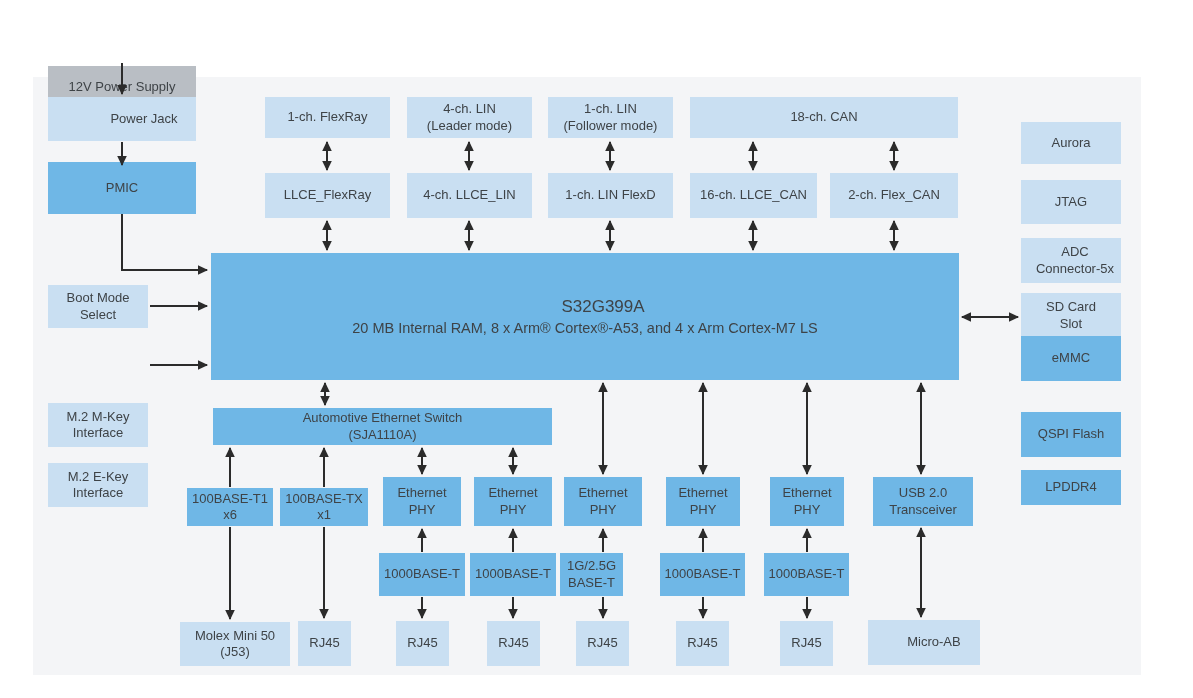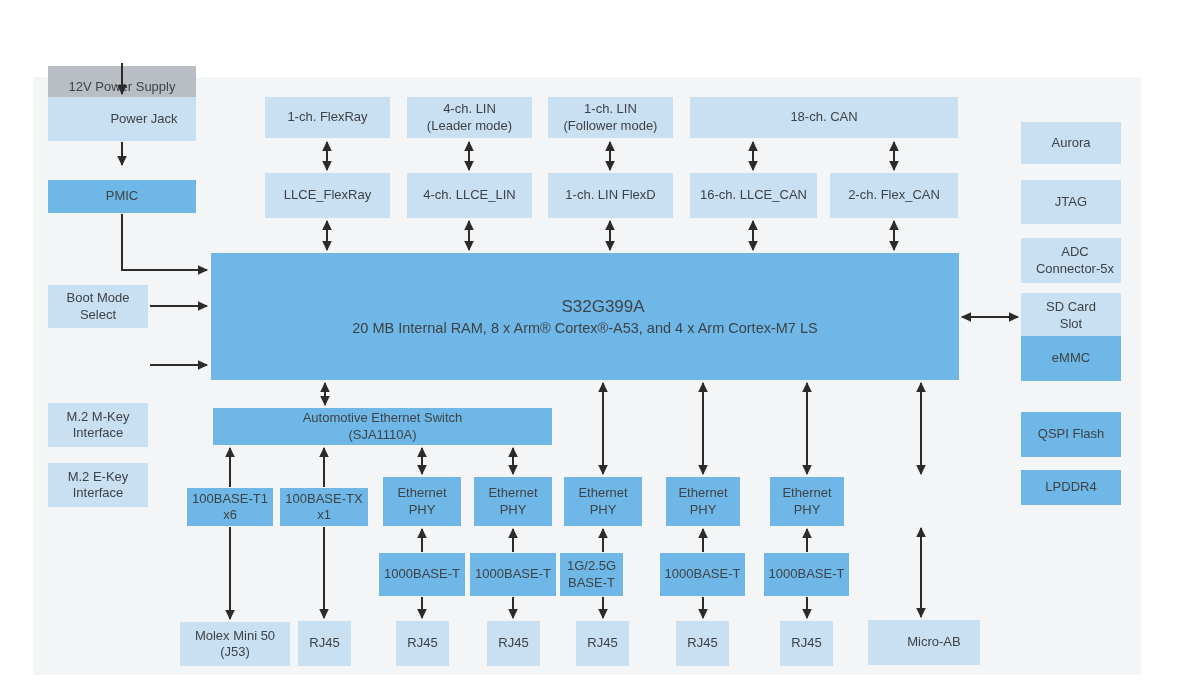--- a/index.html
+++ b/index.html
@@ -42,21 +42,21 @@
   #arrows line,#arrows polyline{stroke:var(--arrow);stroke-width:2;fill:none;}
 </style>
 </head>
 <body>
 
 <div id="stage">
   <div id="panel"></div>
 
   <div class="box grayfill" style="left:48px;top:19px;width:148px;height:43px;">12V Power Supply</div>
   <div class="box light" style="left:48px;top:97px;width:148px;height:44px;padding-left:44px;">Power Jack</div>
-  <div class="box mid" style="left:48px;top:180px;width:148px;height:33px;">PMIC</div>
+  <div class="box mid" style="left:48px;top:162px;width:148px;height:52px;">PMIC</div>
 
   <div class="box light" style="left:48px;top:285px;width:100px;height:43px;">Boot Mode
 Select</div>
   <div class="box light" style="left:48px;top:403px;width:100px;height:44px;">M.2 M-Key
 Interface</div>
   <div class="box light" style="left:48px;top:463px;width:100px;height:44px;">M.2 E-Key
 Interface</div>
 
   <div class="box light" style="left:265px;top:97px;width:125px;height:41px;">1-ch. FlexRay</div>
   <div class="box light" style="left:407px;top:97px;width:125px;height:41px;">4-ch. LIN
@@ -96,20 +96,22 @@
   <div class="box mid" style="left:383px;top:477px;width:78px;height:49px;">Ethernet
 PHY</div>
   <div class="box mid" style="left:474px;top:477px;width:78px;height:49px;">Ethernet
 PHY</div>
   <div class="box mid" style="left:564px;top:477px;width:78px;height:49px;">Ethernet
 PHY</div>
   <div class="box mid" style="left:666px;top:477px;width:74px;height:49px;">Ethernet
 PHY</div>
   <div class="box mid" style="left:770px;top:477px;width:74px;height:49px;">Ethernet
 PHY</div>
+  <div class="box mid" style="left:873px;top:477px;width:100px;height:49px;">USB 2.0
+Transceiver</div>
 
   <div class="box mid" style="left:379px;top:553px;width:86px;height:43px;">1000BASE-T</div>
   <div class="box mid" style="left:470px;top:553px;width:86px;height:43px;">1000BASE-T</div>
   <div class="box mid" style="left:560px;top:553px;width:63px;height:43px;">1G/2.5G
 BASE-T</div>
   <div class="box mid" style="left:660px;top:553px;width:85px;height:43px;">1000BASE-T</div>
   <div class="box mid" style="left:764px;top:553px;width:85px;height:43px;">1000BASE-T</div>
 
   <div class="box light" style="left:180px;top:622px;width:110px;height:44px;">Molex Mini 50
 (J53)</div>

